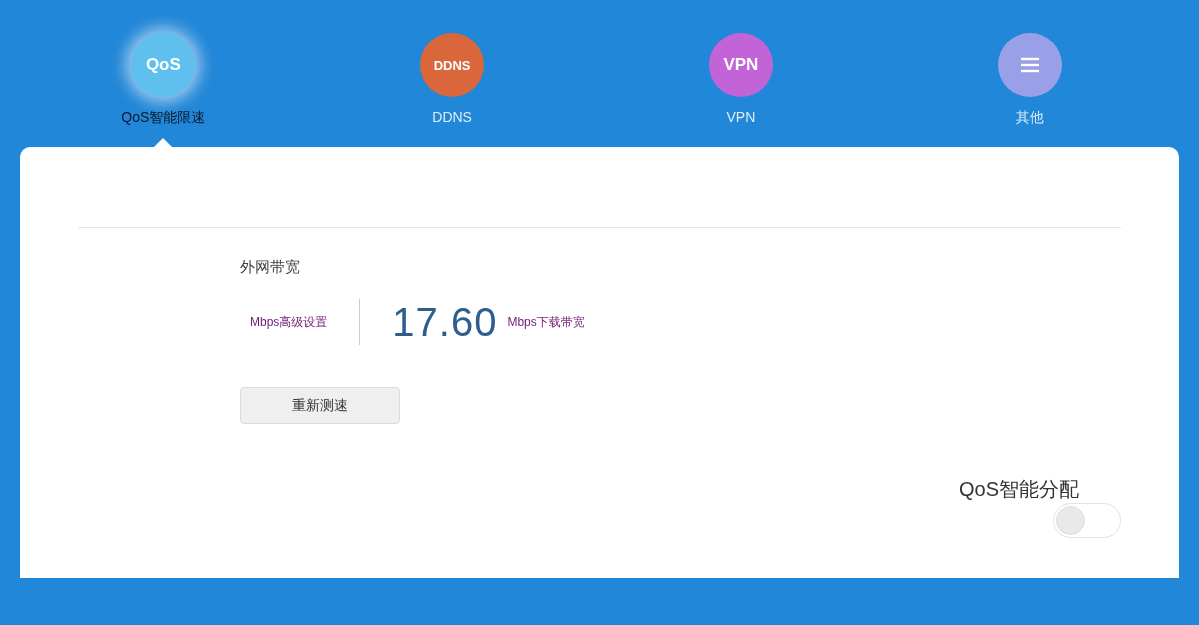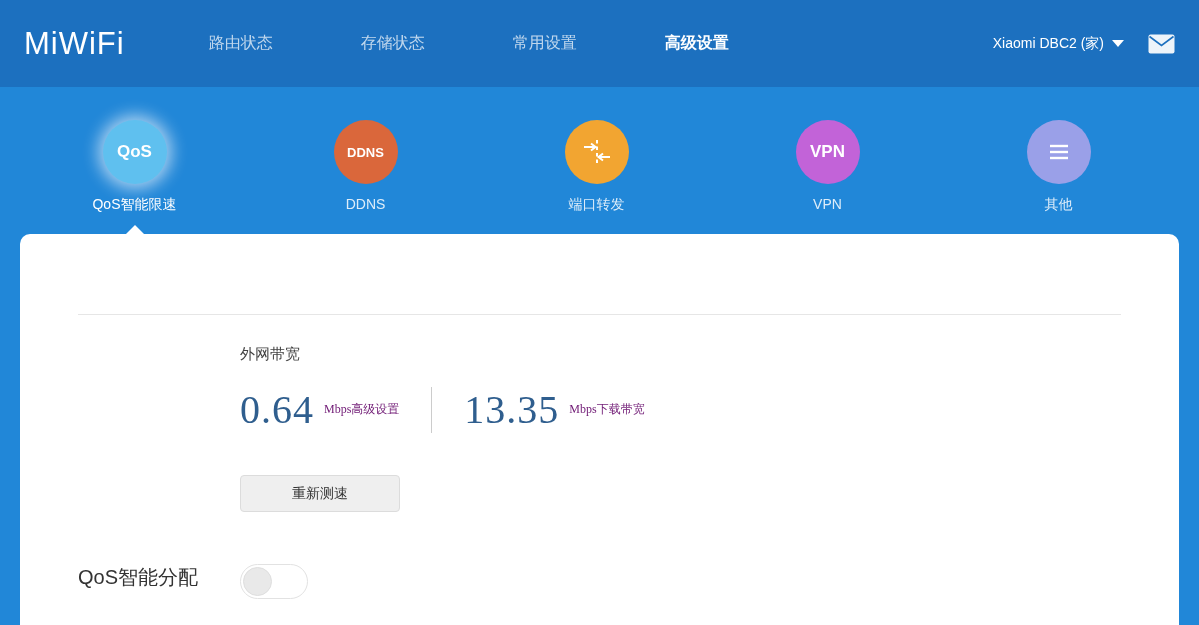--- a/index.html
+++ b/index.html
@@ -76,42 +76,42 @@
   }
   .icon-text-lg { font-size:18px; }
   .icon-text-md { font-size:17px; }
   .icon-text-sm { font-size:13px; }
   .band-label {
     margin-top:12px;
     font-size:14px;
     color:rgba(255,255,255,0.85);
     white-space:nowrap;
   }
-  .band-item.active .band-label { color:#ffffff; }
+  .band-item.active .band-label { color:#0f172a; }
   .pointer {
     position:absolute;
     bottom:0; left:50%;
     transform:translateX(-50%);
     width:0; height:0;
     border-left:9px solid transparent;
     border-right:9px solid transparent;
     border-bottom:9px solid #ffffff;
   }
 
   
   .panel {
     background:#ffffff;
     margin:0 20px;
     border-radius:10px 10px 0 0;
     min-height:400px;
     padding:62px 58px 40px 58px;
   }
   .section-title { font-size:16px; font-weight:400; color:#3f7fc1; }
   .divider { border-bottom:1px solid #e6e6e6; margin-top:18px; }
-  .content { margin-left:162px;font-family:Liberation Serif, serif; }
+  .content { margin-left:162px; }
   .bw-label { margin-top:30px; font-size:15px; color:#424242; }
 
   .numbers { display:flex; align-items:center; margin-top:22px; }
   .num-group { display:flex; align-items:center; }
   .value {
     font-size:40px;
     color:#2f5e8e;
     letter-spacing:1px;
   }
   .unit-stack {
@@ -129,21 +129,21 @@
     width:160px; height:37px;
     background:#efefef;
     border:1px solid #dcdcdc;
     border-radius:4px;
     font-size:14px;
     color:#333333;
     font-family:inherit;
     cursor:pointer;
   }
 
-  .qos-row { margin-top:52px; display:flex; align-items:flex-start; }
+  .qos-row { margin-top:52px; display:flex; align-items:flex-end;flex-direction:column; }
   .qos-title { width:162px; font-size:20px; color:#333333; }
   .toggle {
     width:68px; height:35px;
     border:1px solid #e2e2e2;
     border-radius:18px;
     background:#ffffff;
     position:relative;
     cursor:pointer;
   }
   .knob {
@@ -153,72 +153,39 @@
     border-radius:50%;
     background:#e9e9e9;
     border:1px solid #dedede;
   }
 </style>
 </head>
 <body>
 
 <div class="app">
 
-  <header class="topbar">
-    <div class="logo">MiWiFi</div>
-    <nav class="mainnav">
-      <a class="nav-item">路由状态</a>
-      <a class="nav-item">存储状态</a>
-      <a class="nav-item">常用设置</a>
-      <a class="nav-item active">高级设置</a>
-    </nav>
-    <div class="header-right">
-      <div class="account">
-        <span class="account-label">Xiaomi DBC2 (家)</span>
-        <span class="chev"></span>
-      </div>
-      <div class="mail">
-        <svg width="27" height="20" viewBox="0 0 27 20">
-          <rect x="0.5" y="0.5" width="26" height="19" rx="2" fill="#ffffff" opacity="0.92"></rect>
-          <path d="M1.5 2.5 L13.5 11.5 L25.5 2.5" fill="none" stroke="#1c70bf" stroke-width="1.6"></path>
-        </svg>
-      </div>
-    </div>
-  </header>
 
   <div class="band">
 
     <div class="band-item active">
       <div class="circle" style="background-color: rgb(95, 192, 239);">
         <span class="icon-text-md">QoS</span>
       </div>
       <div class="band-label">QoS智能限速</div>
       <div class="pointer"></div>
     </div>
 
 
     <div class="band-item">
       <div class="circle" style="background-color: rgb(218, 103, 59);">
         <span class="icon-text-sm">DDNS</span>
       </div>
       <div class="band-label">DDNS</div>
     </div>
 
-    <div class="band-item">
-      <div class="circle" style="background-color: rgb(242, 165, 49);">
-        <svg width="34" height="34" viewBox="0 0 34 34">
-          <line x1="17" y1="5" x2="17" y2="29" stroke="#ffffff" stroke-width="2" stroke-dasharray="3.5,3"></line>
-          <line x1="4" y1="12" x2="14" y2="12" stroke="#ffffff" stroke-width="2"></line>
-          <path d="M11 8.5 L15.5 12 L11 15.5" fill="none" stroke="#ffffff" stroke-width="2"></path>
-          <line x1="30" y1="22" x2="20" y2="22" stroke="#ffffff" stroke-width="2"></line>
-          <path d="M23 18.5 L18.5 22 L23 25.5" fill="none" stroke="#ffffff" stroke-width="2"></path>
-        </svg>
-      </div>
-      <div class="band-label">端口转发</div>
-    </div>
 
     <div class="band-item">
       <div class="circle" style="background-color: rgb(194, 99, 216);">
         <span class="icon-text-md">VPN</span>
       </div>
       <div class="band-label">VPN</div>
     </div>
 
     <div class="band-item">
       <div class="circle" style="background-color: rgb(154, 160, 232);">
@@ -235,29 +202,28 @@
 
   <main class="panel">
 
     <div class="divider"></div>
 
     <div class="content">
       <div class="bw-label">外网带宽</div>
 
       <div class="numbers">
         <div class="num-group">
-          <span class="value">0.64</span>
           <span class="unit-stack">
             <span>Mbps</span>
             <span>高级设置</span>
           </span>
         </div>
         <div class="vdiv"></div>
         <div class="num-group">
-          <span class="value">13.35</span>
+          <span class="value">17.60</span>
           <span class="unit-stack">
             <span>Mbps</span>
             <span>下载带宽</span>
           </span>
         </div>
       </div>
 
       <div class="btn-row">
         <button class="btn">重新测速</button>
       </div>

